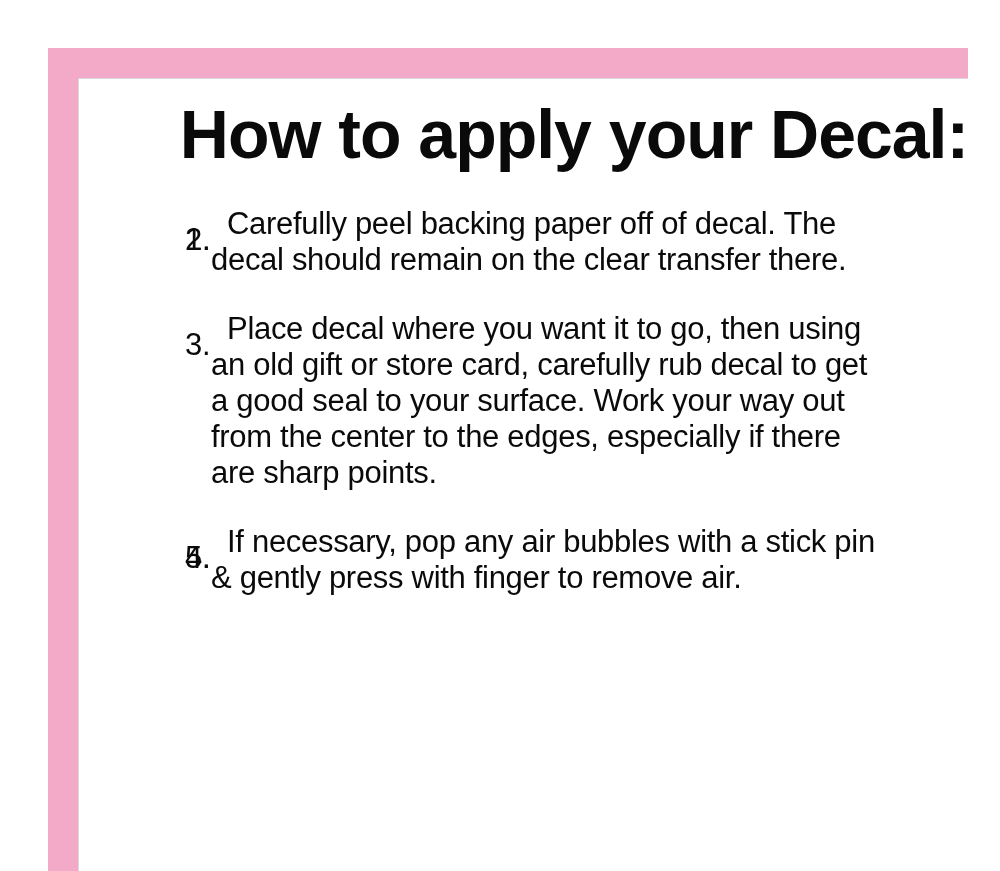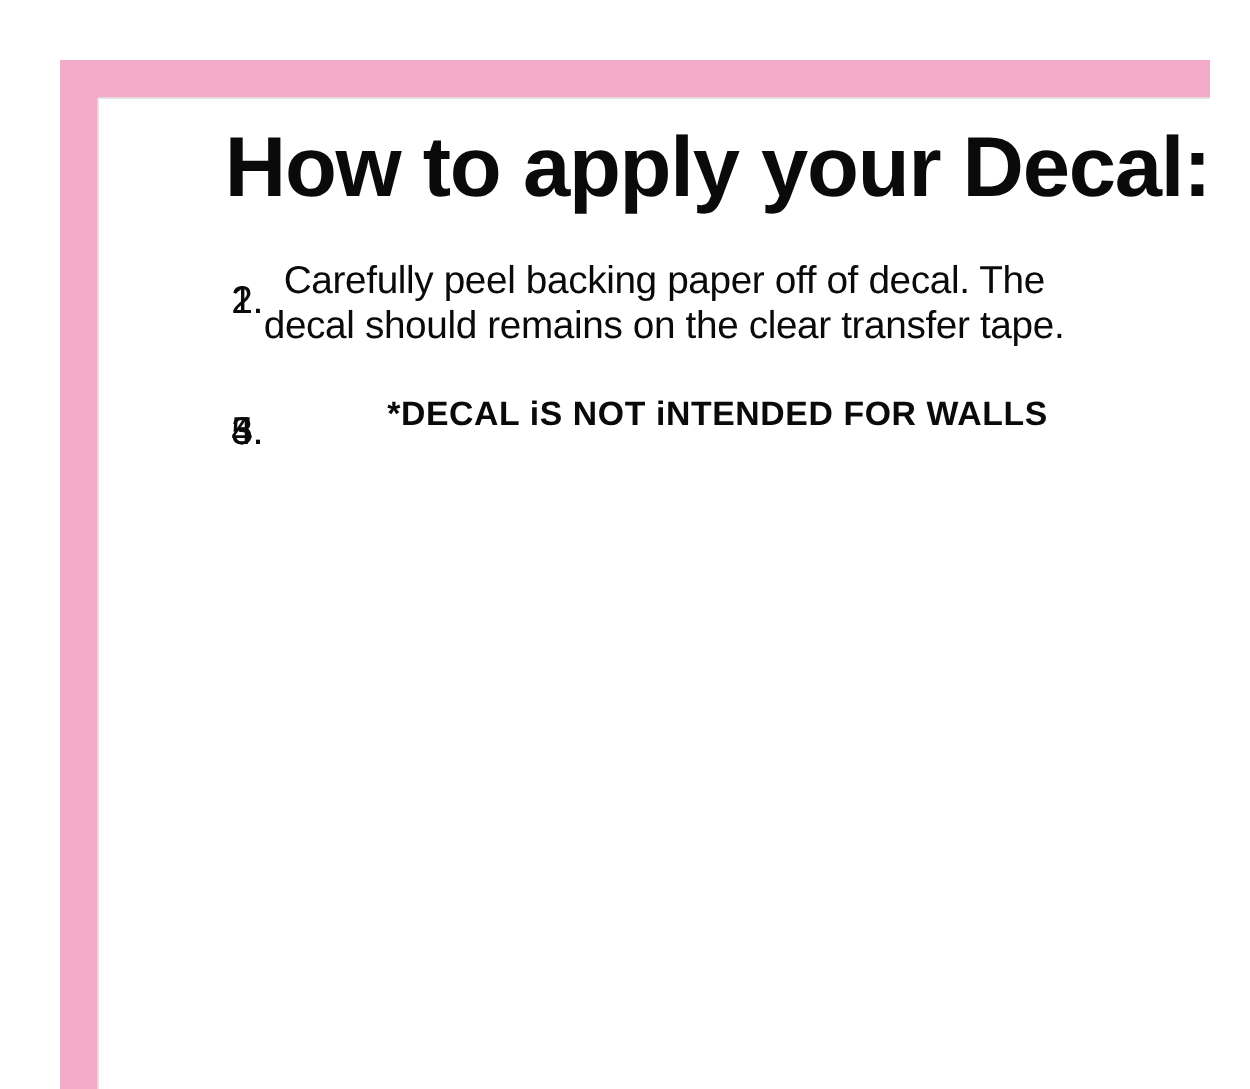--- a/index.html
+++ b/index.html
@@ -69,29 +69,35 @@
 
     <h1 class="title">How to apply your Decal:</h1>
 
     <ol class="steps">
       <li class="step">
         <span class="step-num">1.</span>
       </li>
       <li class="step">
         <span class="step-num">2.</span>
         <span class="step-text">Carefully peel backing paper off of decal. The
-decal should remains on the clear transfer tape.</span>
+decal should remain on the clear transfer there.</span>
       </li>
       <li class="step">
         <span class="step-num">3.</span>
+        <span class="step-text">Place decal where you want it to go, then using
+an old gift or store card, carefully rub decal to get
+a good seal to your surface. Work your way out
+from the center to the edges, especially if there
+are sharp points.</span>
       </li>
       <li class="step">
         <span class="step-num">4.</span>
       </li>
       <li class="step">
         <span class="step-num">5.</span>
+        <span class="step-text">If necessary, pop any air bubbles with a stick pin
+&amp; gently press with finger to remove air.</span>
       </li>
     </ol>
 
-    <p class="footer-note">*DECAL iS NOT iNTENDED FOR WALLS</p>
 
   </div>
 </div>
 
 </body></html>

